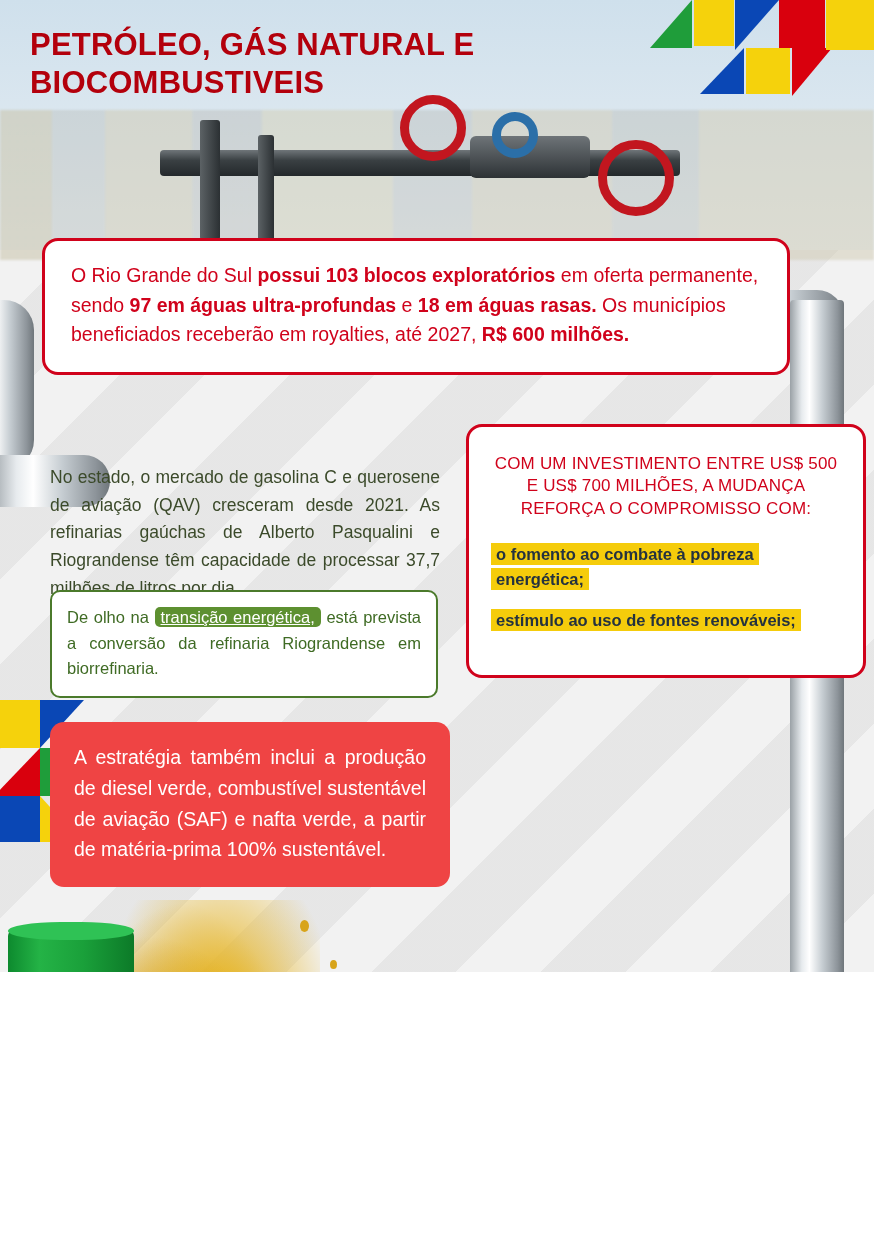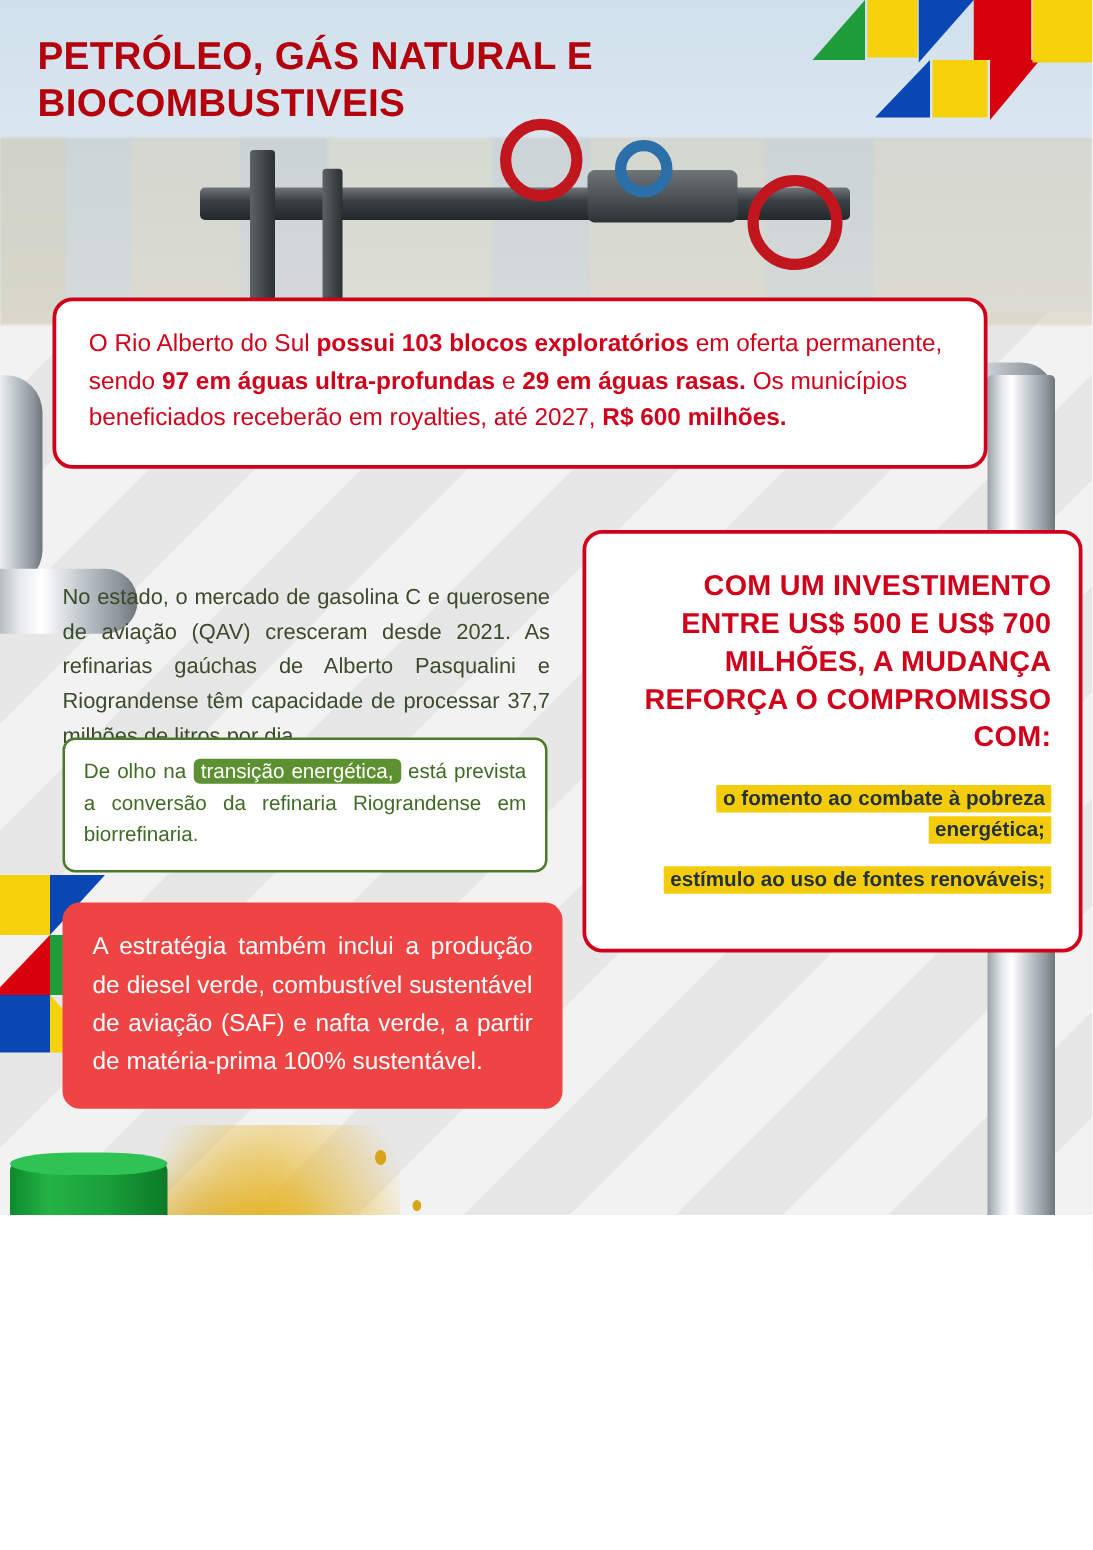--- a/index.html
+++ b/index.html
@@ -235,20 +235,21 @@
     font-size: 16.5px;
     line-height: 1.55;
     color: #3f6b24;
     text-align: justify;
   }
   .hl-green {
     background: #5d9030;
     color: #ffffff;
     padding: 1px 6px;
     border-radius: 5px;
+    text-decoration: underline;
   }
 
   
   .card-green-fill {
     position: absolute;
     left: 50px; top: 722px;
     width: 400px;
     box-sizing: border-box;
     background: #ef4444;
     border-radius: 14px;
@@ -269,35 +270,34 @@
     width: 400px;
     box-sizing: border-box;
     background: #ffffff;
     border: 3px solid #d0021b;
     border-radius: 16px;
     padding: 26px 22px 26px 22px;
     text-align: center;
   }
   .card-right h2 {
     margin: 0 0 22px 0;
-    font-size: 23px;
+    font-size: 17px;
     line-height: 1.32;
     color: #d0021b;
-    font-weight: bold;
+    font-weight: normal;
     text-transform: uppercase;
     letter-spacing: .2px;
-    text-align: right;
   }
   .bullets { display: block; }
   .bullet-line {
     font-size: 16.5px;
     line-height: 1.5;
     color: #24323f;
     font-weight: bold;
-    text-align: right;
+    text-align: left;
     margin-bottom: 16px;
   }
   .bullet-line span {
     background: #f5cc0b;
     box-decoration-break: clone;
     -webkit-box-decoration-break: clone;
     padding: 2px 5px;
   }
 
   
@@ -387,21 +387,21 @@
   <div class="tri b4"></div>
   <div class="tri b5"></div>
   <div class="sq  b6"></div>
   <div class="tri b7"></div>
   <div class="sq  b8"></div>
   <div class="tri b9"></div>
 
   <div class="title">PETRÓLEO, GÁS NATURAL E BIOCOMBUSTIVEIS</div>
 
   <div class="card-red">
-    <p><span>O Rio Alberto do Sul </span><b>possui 103 blocos exploratórios</b><span> em oferta permanente, sendo </span><b>97 em águas ultra-profundas</b><span> e </span><b>29 em águas rasas.</b><span> Os municípios beneficiados receberão em royalties, até 2027, </span><b>R$ 600 milhões.</b></p>
+    <p><span>O Rio Grande do Sul </span><b>possui 103 blocos exploratórios</b><span> em oferta permanente, sendo </span><b>97 em águas ultra-profundas</b><span> e </span><b>18 em águas rasas.</b><span> Os municípios beneficiados receberão em royalties, até 2027, </span><b>R$ 600 milhões.</b></p>
   </div>
 
   <div class="left-text">No estado, o mercado de gasolina C e querosene de aviação (QAV) cresceram desde 2021. As refinarias gaúchas de Alberto Pasqualini e Riograndense têm capacidade de processar 37,7 milhões de litros por dia.</div>
 
   <div class="card-green-outline">
     <p><span>De olho na </span><span class="hl-green">transição energética,</span><span> está prevista a conversão da refinaria Riograndense em biorrefinaria.</span></p>
   </div>
 
   <div class="card-green-fill">
     <p>A estratégia também inclui a produção de diesel verde, combustível sustentável de aviação (SAF) e nafta verde, a partir de matéria-prima 100% sustentável.</p>

